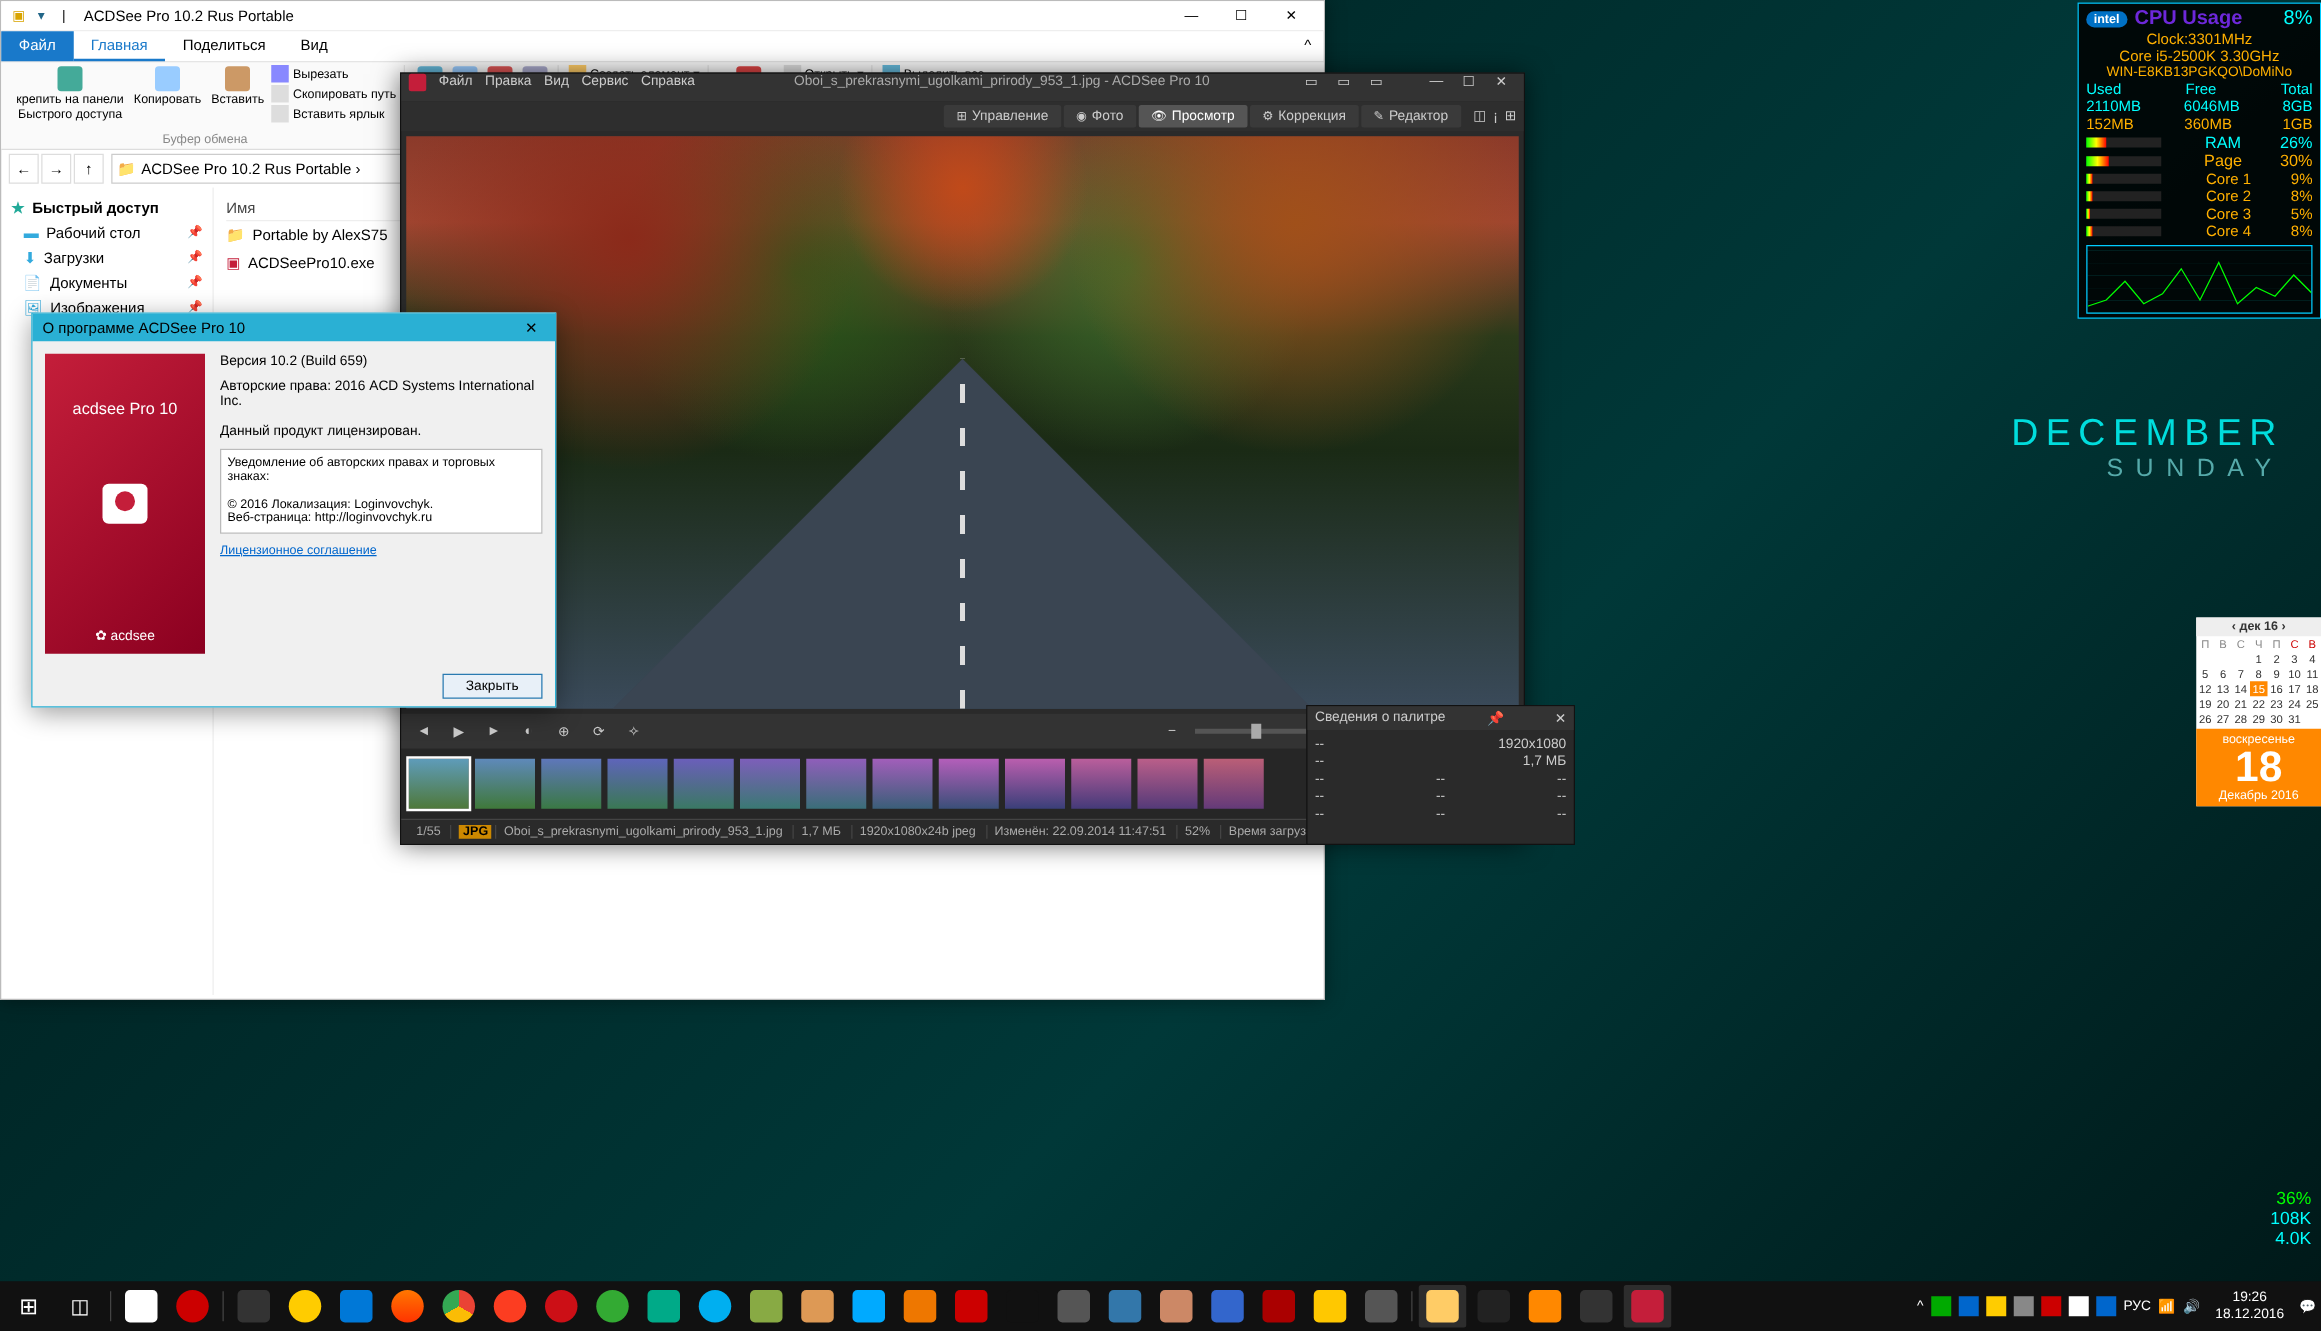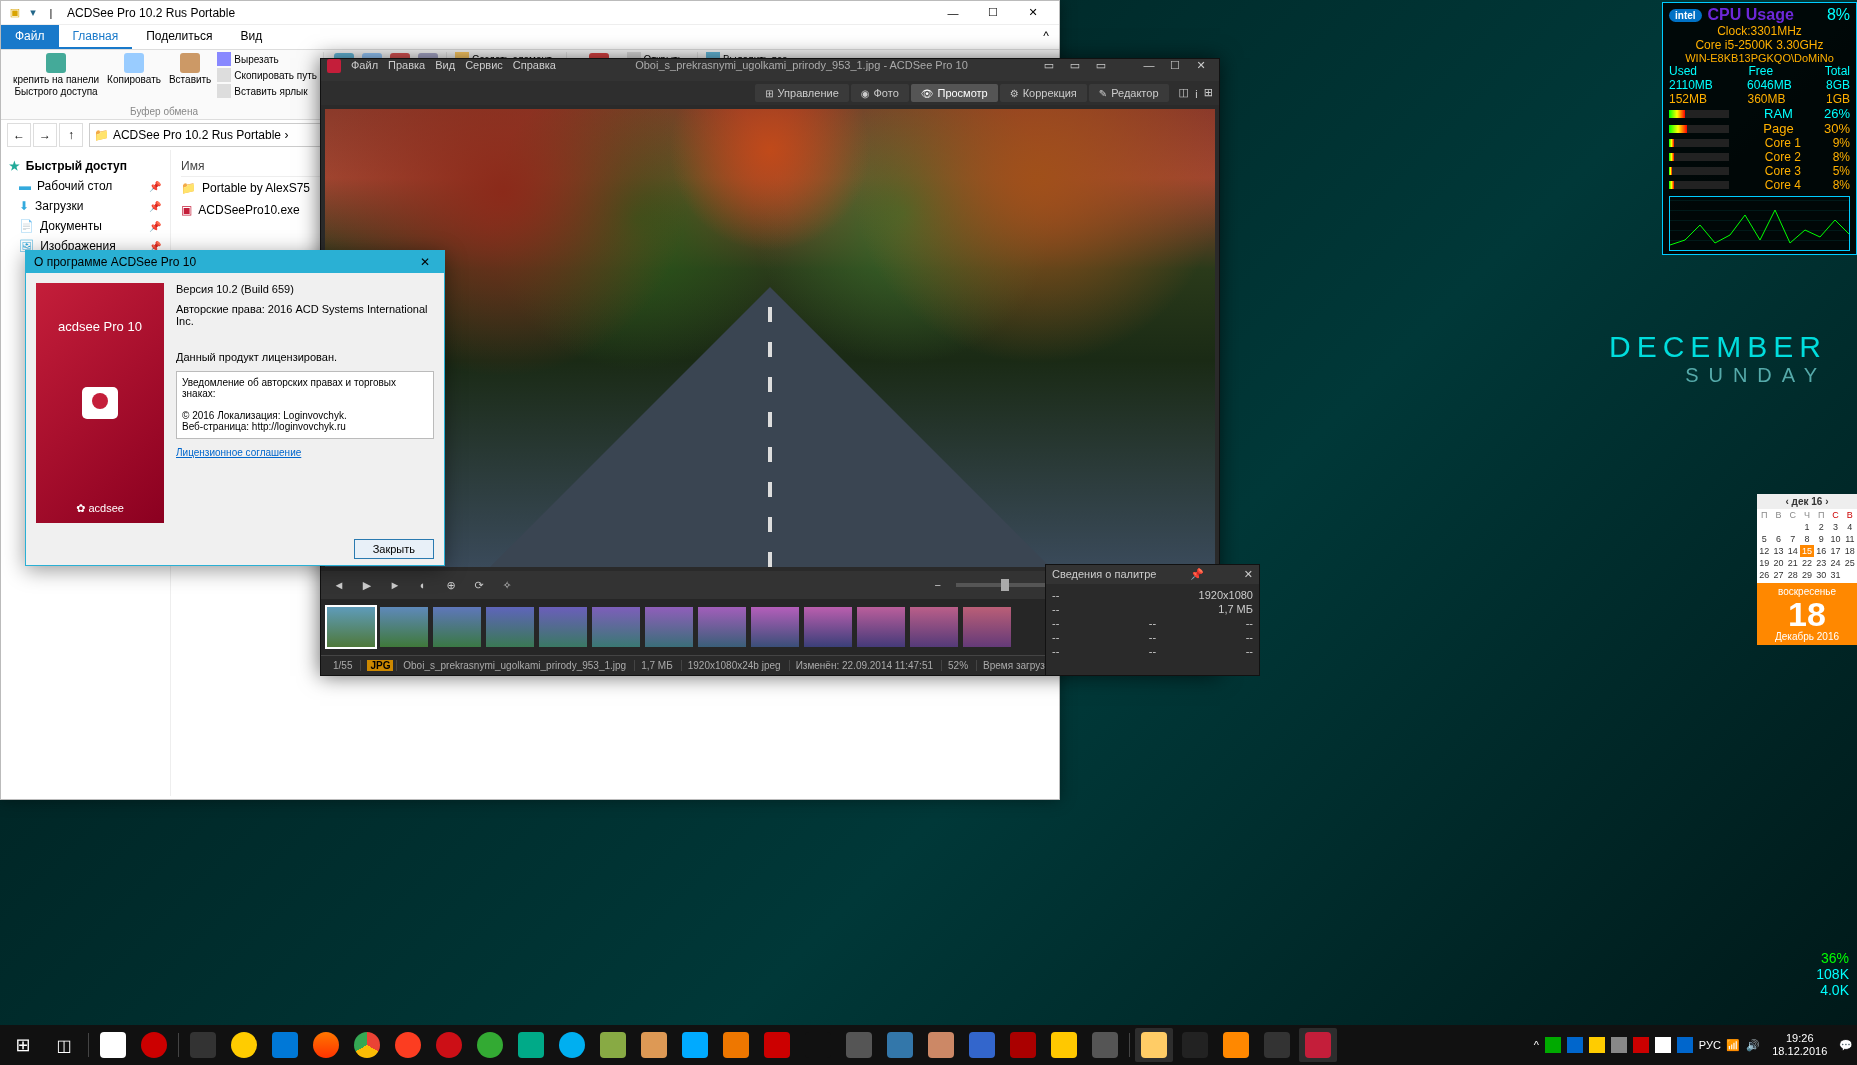--- a/index.html
+++ b/index.html
@@ -589,21 +589,21 @@
   </div>
   <div class="about-body">
     <div class="about-logo">
       <span class="brand">acdsee Pro 10</span>
       <span class="cam"></span>
       <span class="foot">✿ acdsee</span>
     </div>
     <div class="about-info">
       <div>Версия 10.2 (Build 659)</div>
       <div>Авторские права: 2016 ACD Systems International Inc.</div>
-      <div style="margin-top:16px">Данный продукт лицензирован.</div>
+      <div style="margin-top:4px">Данный продукт лицензирован.</div>
       <div class="box">
         <div>Уведомление об авторских правах и торговых знаках:</div><br>
         <div>© 2016 Локализация: Loginvovchyk.</div>
         <div>Веб-страница: http://loginvovchyk.ru</div>
       </div>
       <a href="#">Лицензионное соглашение</a>
     </div>
   </div>
   <div class="about-btns">
     <button>Закрыть</button>

